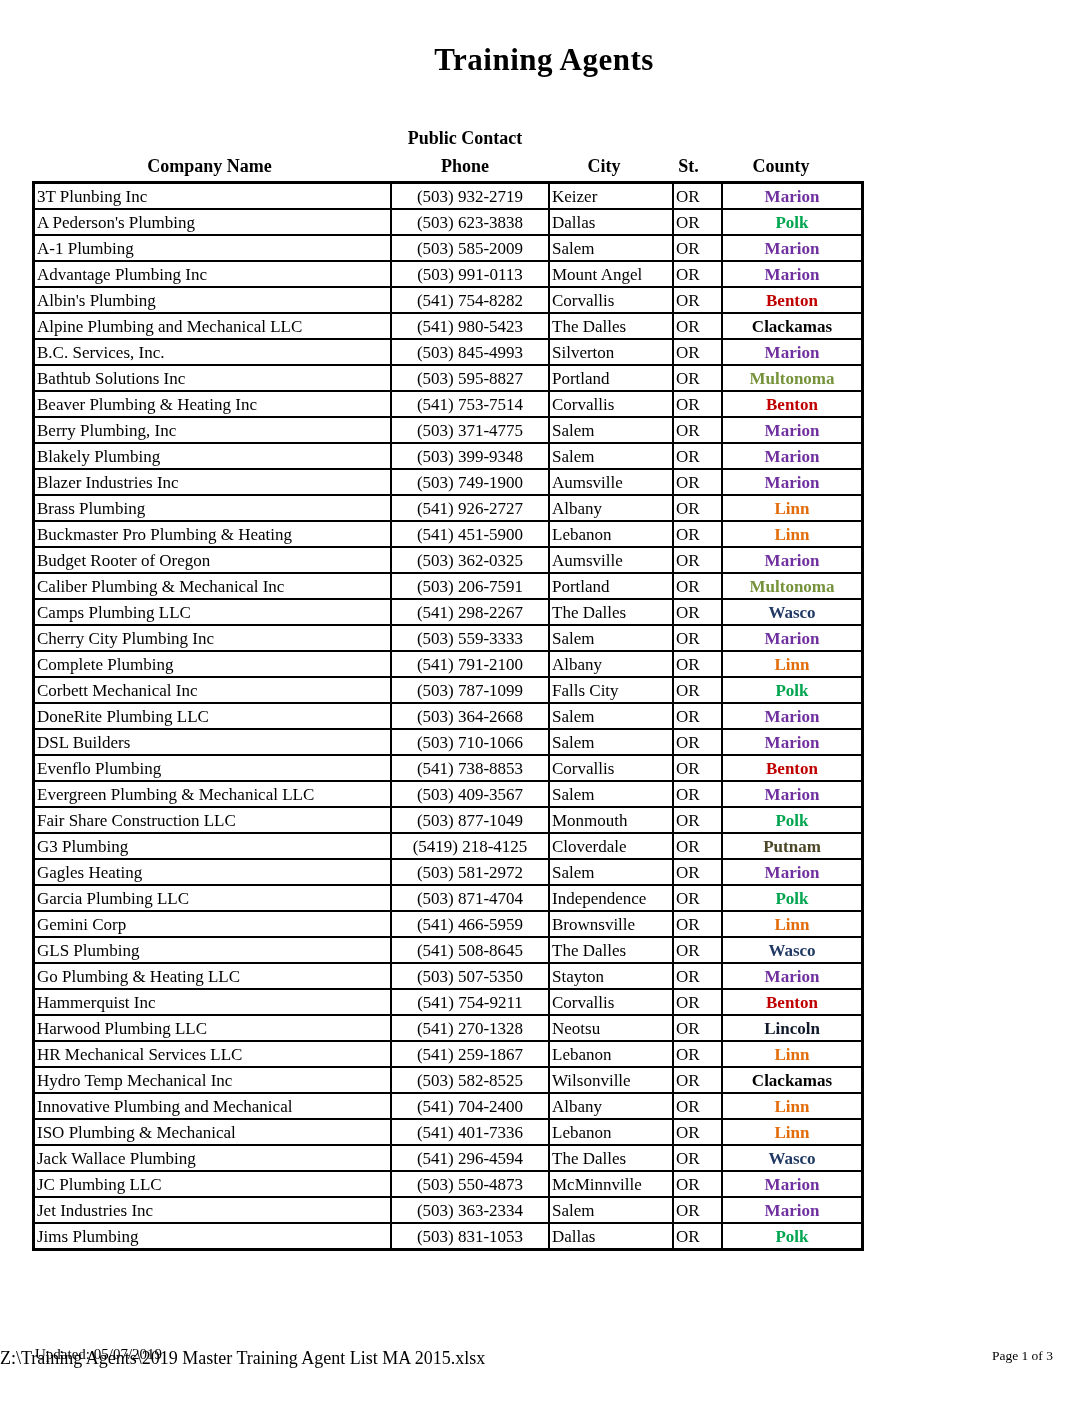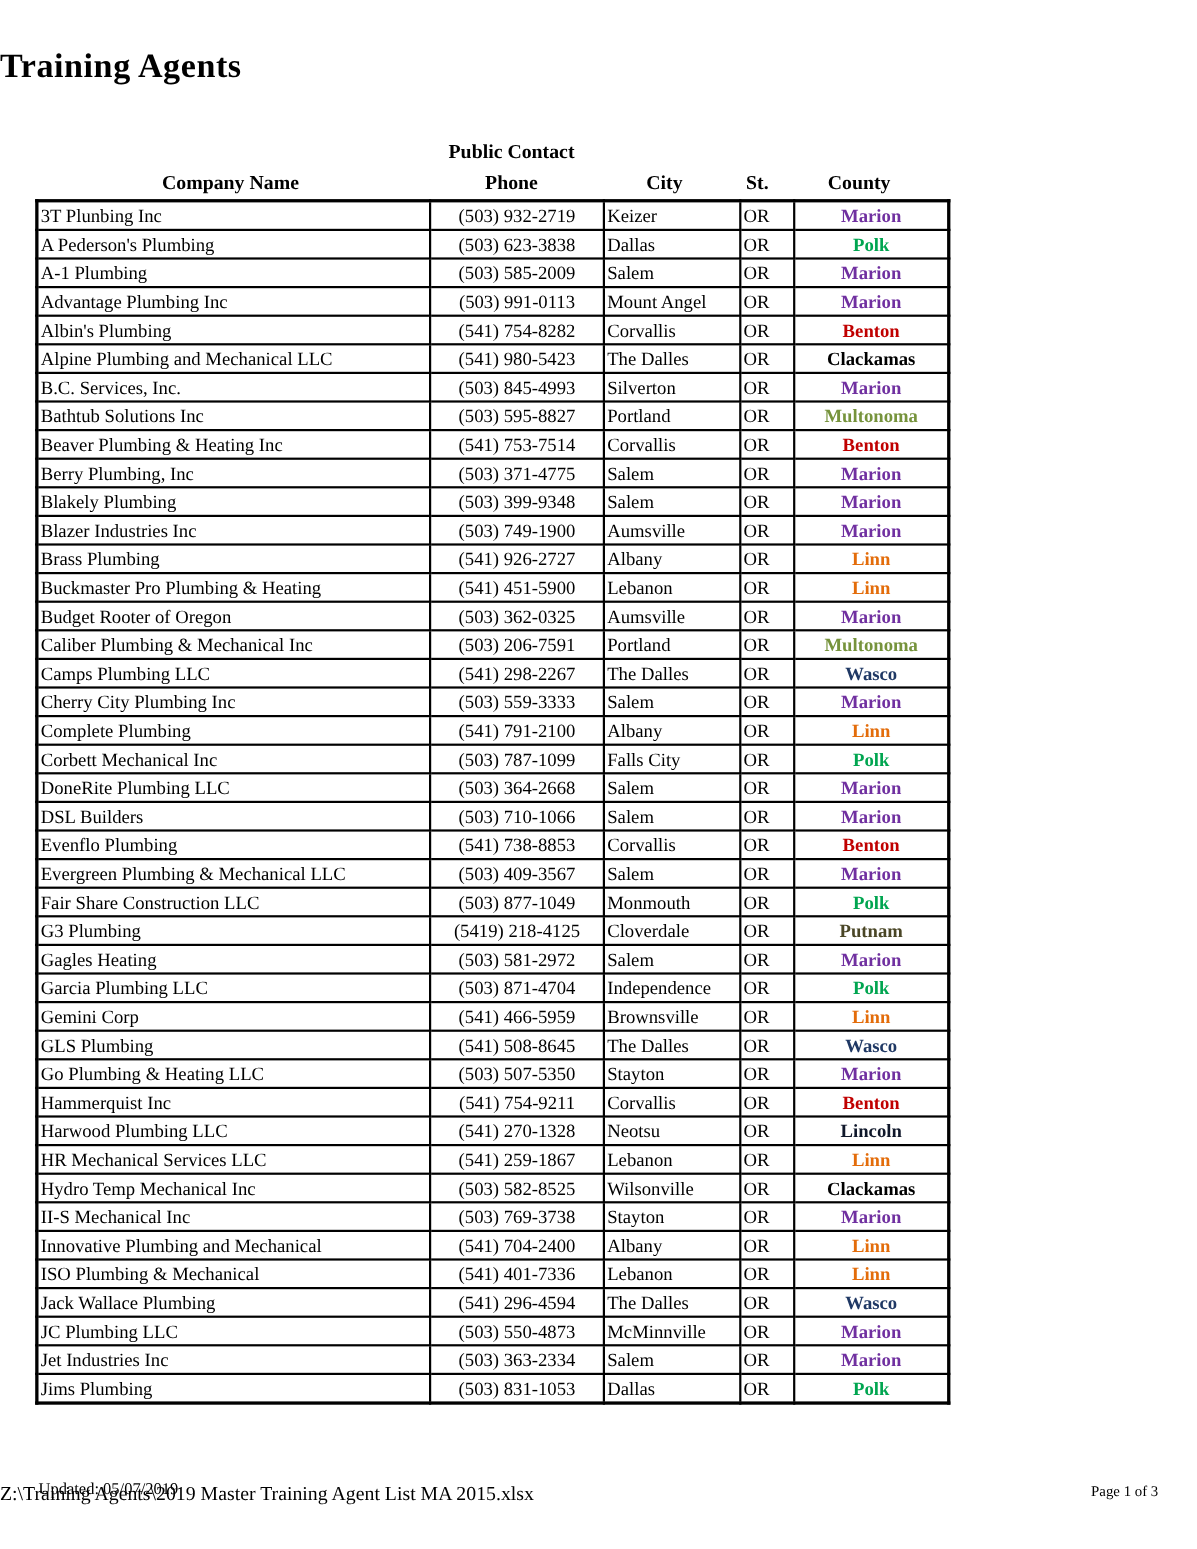--- a/index.html
+++ b/index.html
@@ -11,21 +11,21 @@
   }
   .page {
     position: relative;
     width: 1088px;
     height: 1408px;
     background: #ffffff;
     overflow: hidden;
   }
   .doc-title {
     margin-top: 42px;
-    text-align: left;
+    text-align: center;
     font-size: 31px;
     font-weight: bold;
     letter-spacing: 0.5px;
   }
   .table-area {
     position: absolute;
     left: 32px;
     top: 124px;
     width: 822px;
     font-family: Liberation Serif, serif;
@@ -369,27 +369,20 @@
             <td class="td-county" style="color: rgb(227, 108, 10);">Linn</td>
           </tr>
           <tr>
             <td class="td-company">Hydro Temp Mechanical Inc</td>
             <td class="td-phone">(503) 582-8525</td>
             <td class="td-city">Wilsonville</td>
             <td class="td-state">OR</td>
             <td class="td-county" style="color: rgb(0, 0, 0);">Clackamas</td>
           </tr>
           <tr>
-            <td class="td-company">II-S Mechanical Inc</td>
-            <td class="td-phone">(503) 769-3738</td>
-            <td class="td-city">Stayton</td>
-            <td class="td-state">OR</td>
-            <td class="td-county" style="color: rgb(112, 48, 160);">Marion</td>
-          </tr>
-          <tr>
             <td class="td-company">Innovative Plumbing and Mechanical</td>
             <td class="td-phone">(541) 704-2400</td>
             <td class="td-city">Albany</td>
             <td class="td-state">OR</td>
             <td class="td-county" style="color: rgb(227, 108, 10);">Linn</td>
           </tr>
           <tr>
             <td class="td-company">ISO Plumbing &amp; Mechanical</td>
             <td class="td-phone">(541) 401-7336</td>
             <td class="td-city">Lebanon</td>

